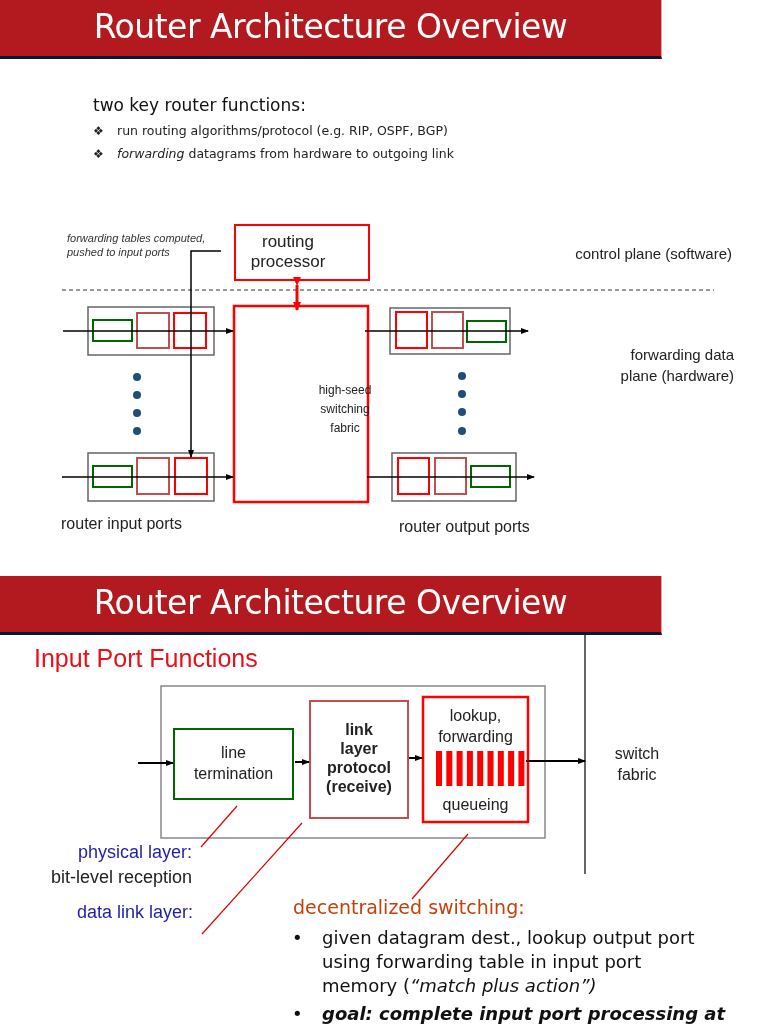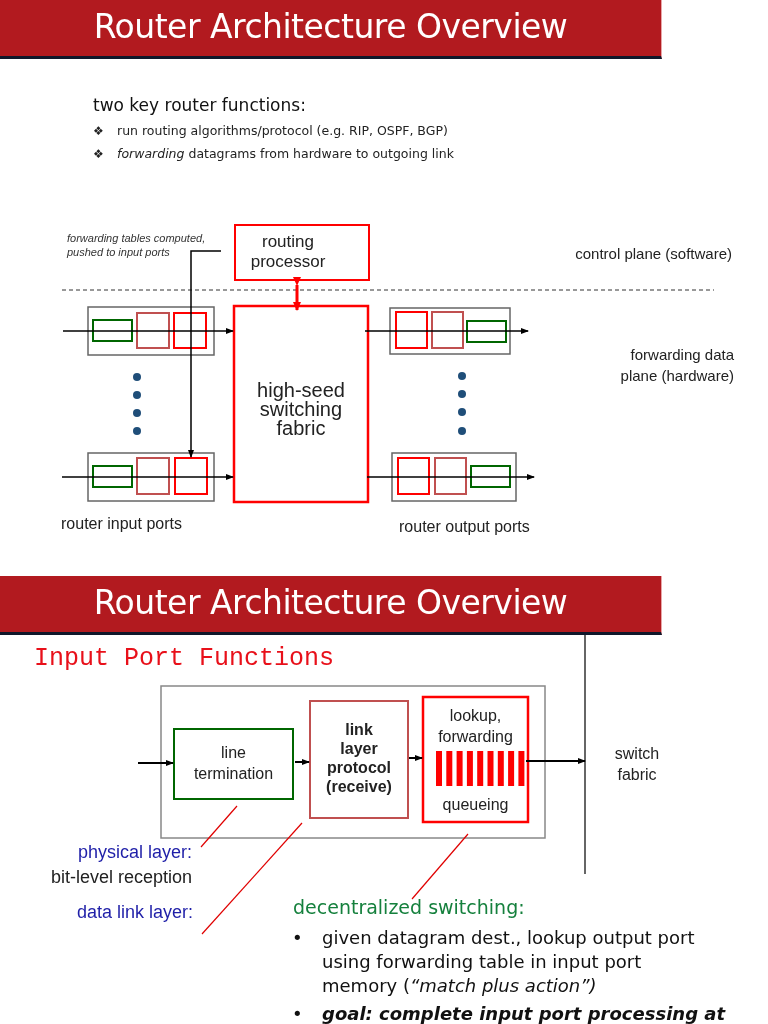--- a/index.html
+++ b/index.html
@@ -9,23 +9,23 @@
   #bar1 { top: 0; }
   #bar2 { top: 576px; }
   .abs { position: absolute; }
   .intro-head { left: 93px; top: 95px; font-family: "DejaVu Sans", sans-serif; font-size: 17px; color: #111; }
   .bullet { left: 93px; font-family: "DejaVu Sans", sans-serif; font-size: 12.5px; color: #222; }
   .bullet .g { display: inline-block; width: 24px; font-size: 12px; }
   .it { font-style: italic; }
   .diag-text { font-family: "Liberation Sans", sans-serif; color: #222; }
   .center { text-align: center; }
   .right { text-align: right; }
-  .subtitle { left: 34px; top: 644px; font-family: Liberation Mono, monospace; font-size: 25px; color: #e8101a; }
+  .subtitle { left: 34px; top: 644px; font-family: Liberation Sans, sans-serif; font-size: 25px; color: #e8101a; }
   .blue { color: #1f1fa8; }
-  .dec-head { left: 293px; top: 896px; font-family: "DejaVu Sans", sans-serif; font-size: 19px; color: #15803d; }
+  .dec-head { left: 293px; top: 896px; font-family: "DejaVu Sans", sans-serif; font-size: 19px; color: #c2410c; }
   .dec-list { left: 290px; top: 926px; width: 470px; font-family: "DejaVu Sans", sans-serif; font-size: 18px; color: #111; line-height: 24px; }
   .dec-item { position: relative; padding-left: 32px; }
   .dec-item .dot { position: absolute; left: 2px; top: 0; }
   svg { position: absolute; left: 0; top: 0; }
 </style>
 </head>
 <body>
 
 <div class="titlebar" id="bar1">
   <div class="t">Router Architecture Overview</div>
@@ -127,21 +127,21 @@
   <div>routing</div>
   <div>processor</div>
 </div>
 <div class="abs diag-text right" style="left:480px; top:243px; width:252px; font-size:15px; line-height:21px;">
   <div>control plane (software)</div>
 </div>
 <div class="abs diag-text right" style="left:480px; top:298px; width:254px; font-size:15px; line-height:21px;margin-top:46px;">
   <div>forwarding data</div>
   <div>plane  (hardware)</div>
 </div>
-<div class="abs diag-text center" style="left:234px; top:381px; width:134px; font-size:20px; line-height:19px;">
+<div class="abs diag-text center" style="left:234px; top:381px; width:134px; font-size:12px; line-height:19px;padding-left:44px;">
   <div>high-seed</div>
   <div>switching</div>
   <div>fabric</div>
 </div>
 <div class="abs diag-text" style="left:61px; top:515px; font-size:16px;">router input ports</div>
 <div class="abs diag-text" style="left:399px; top:518px; font-size:16px;">router output ports</div>
 
 <div class="titlebar" id="bar2">
   <div class="t">Router Architecture Overview</div>
 </div>

